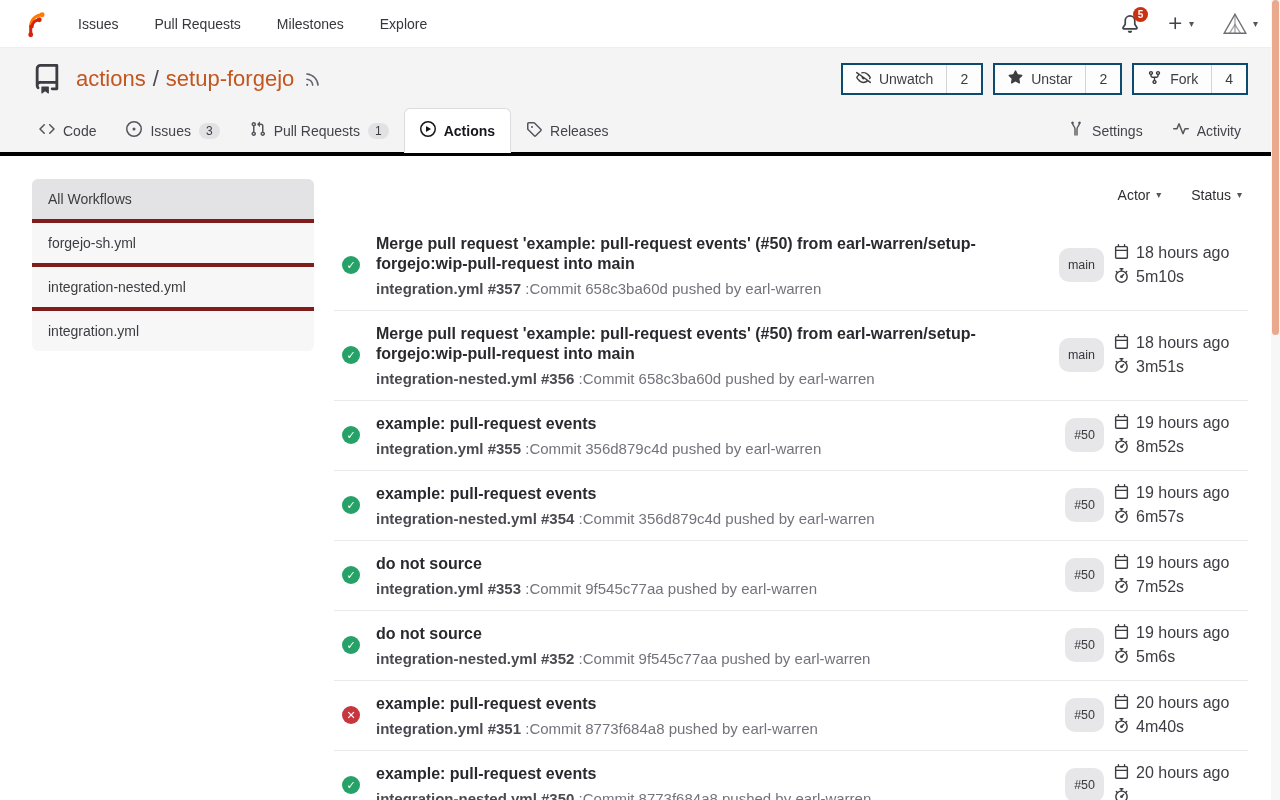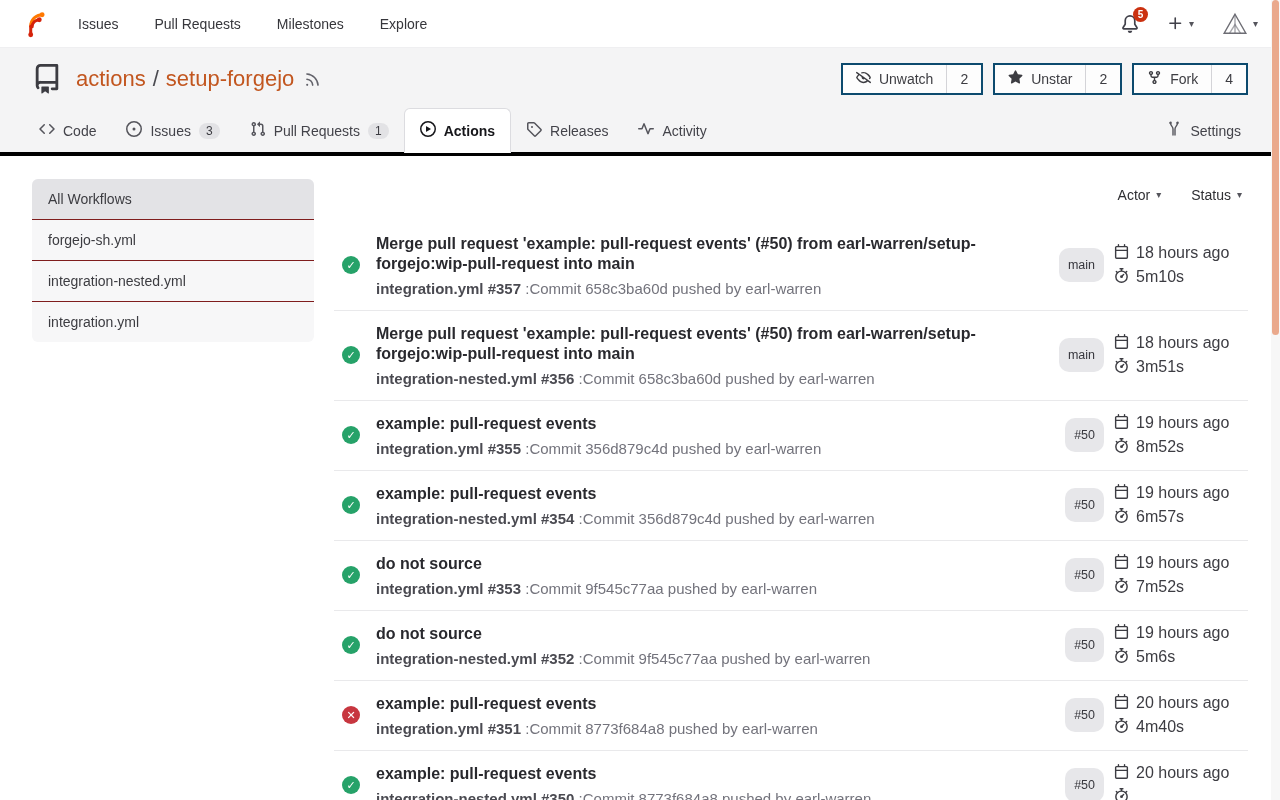--- a/index.html
+++ b/index.html
@@ -43,21 +43,21 @@
   .tab-badge { background:#e2e2e5; border-radius:10px; padding:1px 7px; font-size:12px; color:#3c3c42; }
   .tab.active { background:#fff; border:1px solid #dcdce0; border-bottom:1px solid #fff;
     border-radius:6px 6px 0 0; margin-bottom:-1px; font-weight:bold; color:#17171b; }
   .tab.active svg { color:#17171b; }
   .tab-settings { margin-left:auto; }
 
   
   .content { display:flex; gap:20px; padding:12px 32px 0; background:#fff; }
   .workflow-menu { width:282px; flex-shrink:0; margin-top:11px; background:#f7f7f8;
     border-radius:6px; overflow:hidden; align-self:flex-start; }
-  .wf-item { padding:12px 16px; font-size:14px; color:#3c3c41; border-bottom:1px solid #7f1d1d; cursor:pointer; }
+  .wf-item { padding:12px 16px; font-size:14px; color:#3c3c41; border-bottom:4px solid #7f1d1d; cursor:pointer; }
   .wf-item:last-child { border-bottom:none; }
   .wf-item.active { background:#e3e3e6; }
 
   .main { flex:1; min-width:0; }
   .filters { display:flex; justify-content:flex-end; gap:30px; padding:19px 6px 8px;
     font-size:14px; color:#2f2f33; }
   .filter { display:flex; align-items:center; gap:6px; cursor:pointer; }
 
   .run-list { margin-top:10px; }
   .run { display:flex; align-items:center; padding:13px 0; border-bottom:1px solid #e9e9eb; }
@@ -218,34 +218,34 @@
             <path d="M8 0a8 8 0 1 1 0 16A8 8 0 0 1 8 0ZM1.5 8a6.5 6.5 0 1 0 13 0 6.5 6.5 0 0 0-13 0Zm4.879-2.773 4.264 2.559a.25.25 0 0 1 0 .428l-4.264 2.559A.25.25 0 0 1 6 10.559V5.442a.25.25 0 0 1 .379-.215Z"></path>
           </svg></span>
       <span>Actions</span>
     </div>
     <div class="tab">
       <span><svg width="16" height="16" viewBox="0 0 16 16" fill="currentColor">
             <path d="M1 7.775V2.75C1 1.784 1.784 1 2.75 1h5.025c.464 0 .91.184 1.238.513l6.25 6.25a1.75 1.75 0 0 1 0 2.474l-5.026 5.026a1.75 1.75 0 0 1-2.474 0l-6.25-6.25A1.752 1.752 0 0 1 1 7.775Zm1.5 0c0 .066.026.13.073.177l6.25 6.25a.25.25 0 0 0 .354 0l5.025-5.025a.25.25 0 0 0 0-.354l-6.25-6.25a.25.25 0 0 0-.177-.073H2.75a.25.25 0 0 0-.25.25ZM6 5a1 1 0 1 1 0 2 1 1 0 0 1 0-2Z"></path>
           </svg></span>
       <span>Releases</span>
     </div>
-    <div class="tab">
-      <span><svg width="16" height="16" viewBox="0 0 16 16" fill="currentColor">
-            <path d="M6 2c.306 0 .582.187.696.471L10 10.731l1.304-3.26A.751.751 0 0 1 12 7h3.25a.75.75 0 0 1 0 1.5h-2.742l-1.812 4.528a.751.751 0 0 1-1.392 0L6 4.77 4.696 8.03A.75.75 0 0 1 4 8.5H.75a.75.75 0 0 1 0-1.5h2.742l1.812-4.529A.751.751 0 0 1 6 2Z"></path>
-          </svg></span>
-      <span>Activity</span>
-    </div>
     <div class="tab tab-settings">
       <span><svg width="16" height="16" viewBox="0 0 16 16" fill="none" stroke="currentColor" stroke-width="1.4" stroke-linecap="round">
             <path d="M4.5 2 C4.5 5 7 5.2 7 8 L7 14"></path>
             <path d="M11.5 2 C11.5 5 9 5.2 9 8 L9 14"></path>
             <circle cx="4.5" cy="1.8" r="0.6" fill="currentColor"></circle>
             <circle cx="11.5" cy="1.8" r="0.6" fill="currentColor"></circle>
           </svg></span>
       <span>Settings</span>
+    </div>
+    <div class="tab">
+      <span><svg width="16" height="16" viewBox="0 0 16 16" fill="currentColor">
+            <path d="M6 2c.306 0 .582.187.696.471L10 10.731l1.304-3.26A.751.751 0 0 1 12 7h3.25a.75.75 0 0 1 0 1.5h-2.742l-1.812 4.528a.751.751 0 0 1-1.392 0L6 4.77 4.696 8.03A.75.75 0 0 1 4 8.5H.75a.75.75 0 0 1 0-1.5h2.742l1.812-4.529A.751.751 0 0 1 6 2Z"></path>
+          </svg></span>
+      <span>Activity</span>
     </div>
   </div>
 </div>
 
 <div class="content">
 
   <div class="workflow-menu">
     <div class="wf-item active">All Workflows</div>
     <div class="wf-item">forgejo-sh.yml</div>
     <div class="wf-item">integration-nested.yml</div>

